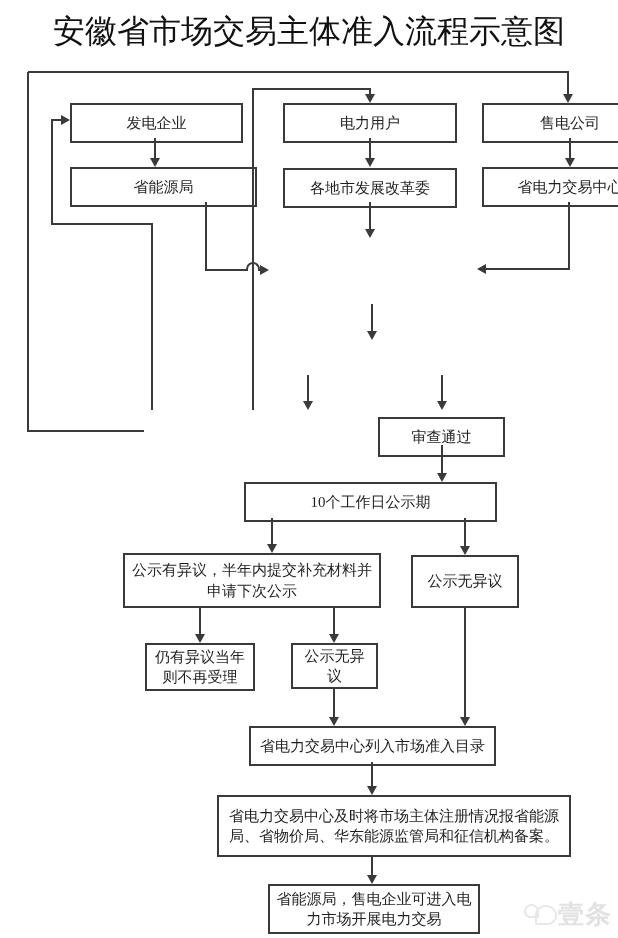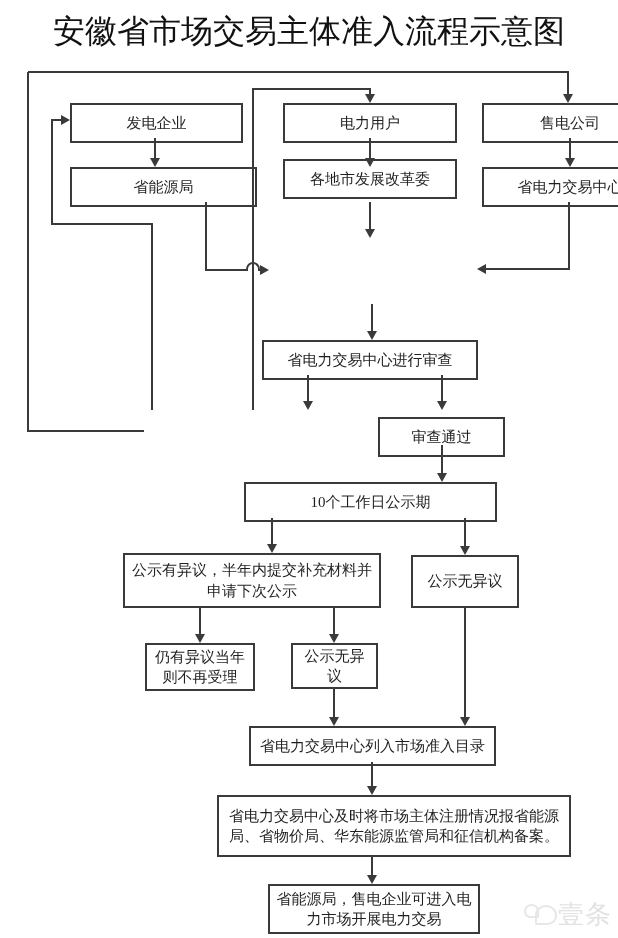--- a/index.html
+++ b/index.html
@@ -9,21 +9,21 @@
   .title{position:absolute;top:10px;left:0;width:100%;text-align:center;
          font-size:32px;font-weight:normal;color:#111;white-space:nowrap;}
   .node{position:absolute;border:2px solid var(--lc);background:#fff;box-sizing:border-box;
         display:flex;align-items:center;justify-content:center;text-align:center;
         font-size:15px;line-height:1.35;color:var(--tc);padding:18px 6px;}
   
   .n-gen{left:70px;top:103px;width:173px;height:35px}
   .n-user{left:283px;top:103px;width:174px;height:35px}
   .n-retail{left:482px;top:103px;width:176px;height:35px}
   .n-energy{left:70px;top:167px;width:187px;height:35px}
-  .n-devreform{left:283px;top:159px;width:174px;height:25px}
+  .n-devreform{left:283px;top:168px;width:174px;height:25px}
   .n-center{left:482px;top:167px;width:176px;height:35px}
   .n-apply{left:269px;top:238px;width:208px;height:66px}
   .n-review{left:262px;top:340px;width:216px;height:35px}
   .n-incomplete{left:143px;top:410px;width:216px;height:36px}
   .n-pass{left:378px;top:417px;width:127px;height:23px}
   .n-publicity{left:244px;top:482px;width:253px;height:36px}
   .n-objection{left:123px;top:553px;width:258px;height:55px}
   .n-noobjr{left:411px;top:555px;width:108px;height:53px}
   .n-still{left:145px;top:643px;width:110px;height:48px}
   .n-noobjm{left:291px;top:643px;width:87px;height:46px}
@@ -34,40 +34,39 @@
   .hl{position:absolute;height:2px;background:var(--lc);}
   .vl{position:absolute;width:2px;background:var(--lc);}
   .ah{position:absolute;width:0;height:0;}
   .ah-down{border-left:5px solid transparent;border-right:5px solid transparent;border-top:9px solid var(--lc);}
   .ah-right{border-top:5px solid transparent;border-bottom:5px solid transparent;border-left:9px solid var(--lc);}
   .ah-left{border-top:5px solid transparent;border-bottom:5px solid transparent;border-right:9px solid var(--lc);}
   .hop{position:absolute;width:14px;height:9px;border:2px solid var(--lc);border-bottom:none;
        border-radius:8px 8px 0 0;background:#fff;box-sizing:border-box;}
   
   .watermark{position:absolute;right:6px;bottom:6px;display:flex;align-items:center;gap:1px;
-             color:#e2e2e2;font-size:26px;font-weight:normal;letter-spacing:1px;}
+             color:#e2e2e2;font-size:26px;font-weight:bold;letter-spacing:1px;}
   .wm-bubble{width:22px;height:20px;border:2.5px solid #e7e7e7;border-radius:50% 50% 45% 8%;box-sizing:border-box;}
   .wm-bubble.small{width:15px;height:14px;margin-right:-5px;margin-top:-8px;border-radius:50% 50% 8% 45%;}
 </style>
 </head>
 <body>
 
 <div class="page">
 
   <div class="title">安徽省市场交易主体准入流程示意图</div>
 
   <div class="node n-gen">发电企业</div>
   <div class="node n-user">电力用户</div>
   <div class="node n-retail">售电公司</div>
 
   <div class="node n-energy">省能源局</div>
   <div class="node n-devreform">各地市发展改革委</div>
   <div class="node n-center">省电力交易中心</div>
 
-  <div class="node n-review">省电力交易中心进行审查</div>
   <div class="node n-pass">审查通过</div>
   <div class="node n-publicity">10个工作日公示期</div>
   <div class="node n-objection">公示有异议，半年内提交补充材料并申请下次公示</div>
   <div class="node n-noobjr">公示无异议</div>
   <div class="node n-still">仍有异议当年则不再受理</div>
   <div class="node n-noobjm">公示无异议</div>
   <div class="node n-catalog">省电力交易中心列入市场准入目录</div>
   <div class="node n-filing">省电力交易中心及时将市场主体注册情况报省能源局、省物价局、华东能源监管局和征信机构备案。</div>
   <div class="node n-complete">省能源局，售电企业可进入电力市场开展电力交易</div>
 

